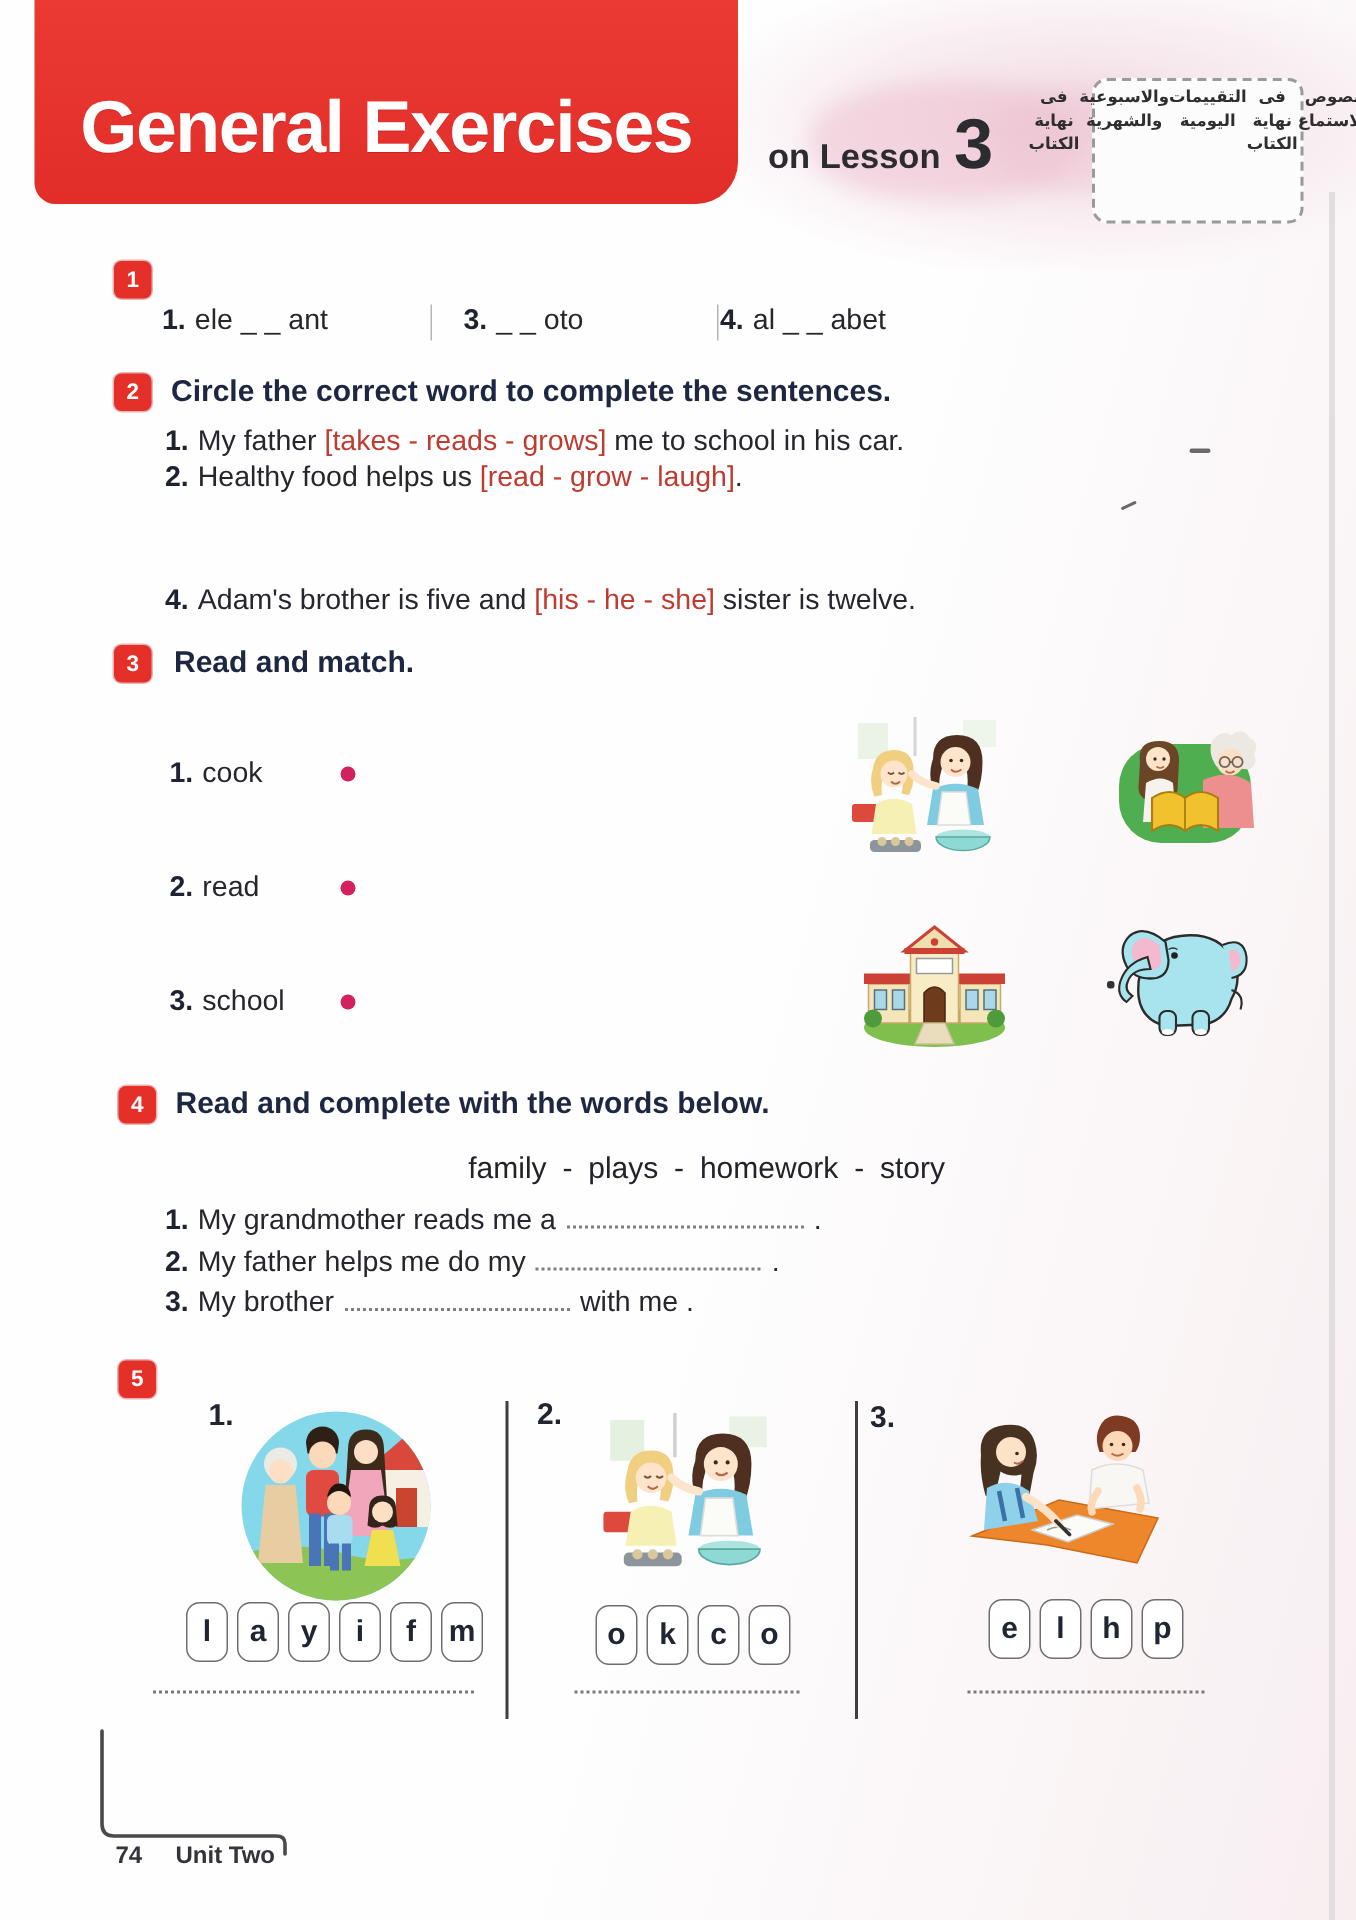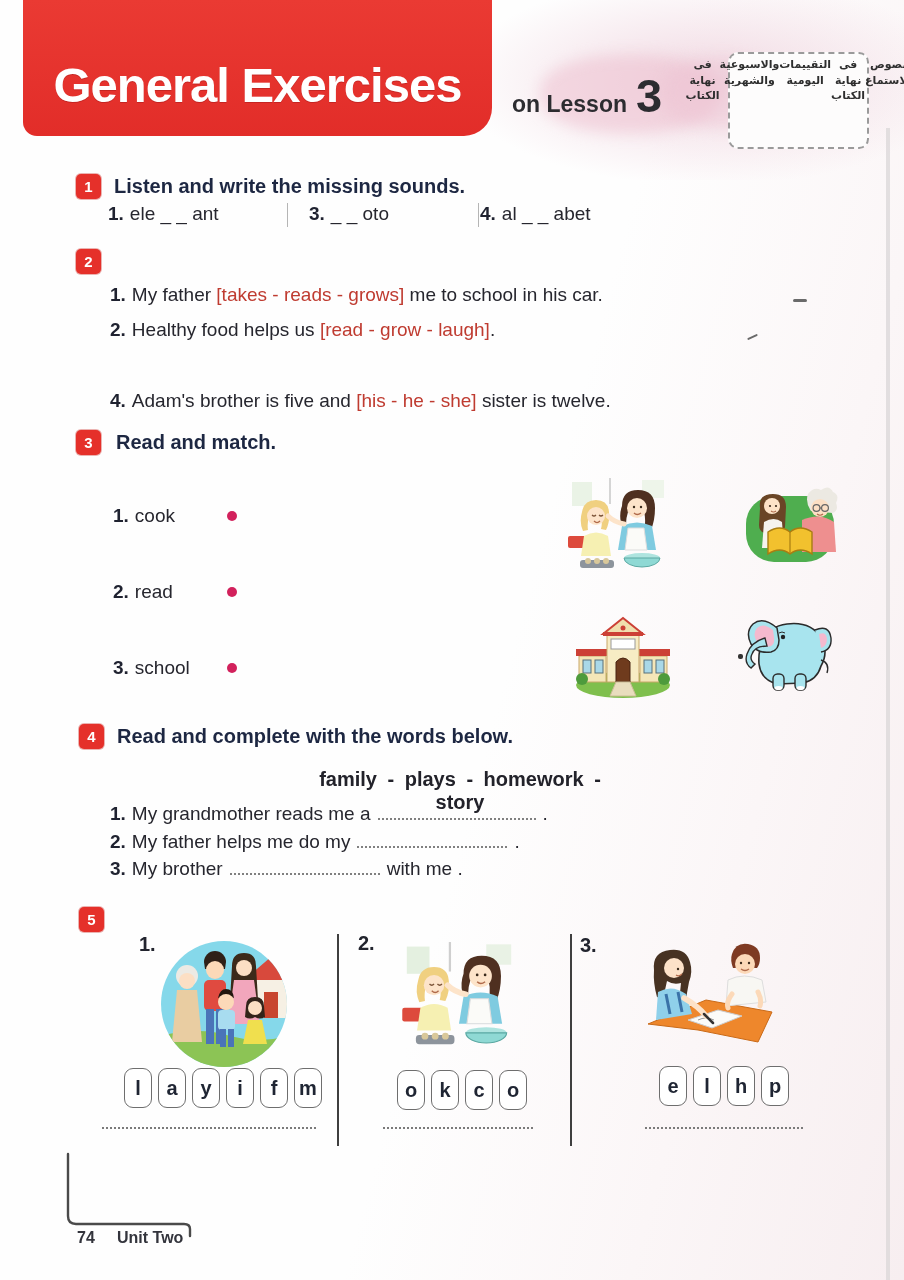--- a/index.html
+++ b/index.html
@@ -48,22 +48,22 @@
 
   
   .sentence{position:absolute;left:110px;white-space:nowrap;font-size:19px;}
 
   
   .match-word{position:absolute;left:113px;font-size:19px;white-space:nowrap;}
   .match-dot{position:absolute;width:10px;height:10px;border-radius:50%;background:#d2215c;}
   .scene{position:absolute;}
 
   
-  .word-bank{position:absolute;left:290px;top:768px;width:340px;text-align:center;
-    font-size:20px;font-weight:bold;color:#22222a;word-spacing:5px;}
+  .word-bank{position:absolute;left:290px;top:768px;width:340px;text-align:right;
+    font-size:20px;font-weight:normal;color:#22222a;word-spacing:5px;}
   .blank{display:inline-block;border-bottom:2.5px dotted #808080;height:14px;margin:0 7px;}
 
   
   .col-divider{position:absolute;width:2px;background:#3f3f3f;top:934px;height:212px;}
   .ex5-num{position:absolute;font-size:20px;font-weight:bold;color:#22242e;}
   .tiles{position:absolute;display:flex;gap:6px;}
   .tile{width:26px;height:38px;border:1.7px solid #6e6e6e;border-radius:9px;background:#fff;
     display:flex;align-items:center;justify-content:center;font-size:20px;font-weight:600;color:#1f2533;}
   .dotline{position:absolute;border-top:2.5px dotted #7a7a7a;height:0;}
 
@@ -95,41 +95,41 @@
     <div>فى نهاية الكتاب</div>
     <hr class="note-divider">
     <div>التقييمات اليومية</div>
     <div>والاسبوعية والشهرية</div>
     <div>فى نهاية الكتاب</div>
   </div>
 
   <div class="badge" style="left:76px;top:174px;">
     <span>1</span>
   </div>
-  <div class="ex-title" style="left:114px;top:175px;">Listen and write the missing sounds.</div>
   <div class="ex1-row">
     <div class="ex1-item" style="width:179px;">
       <span class="num">1.</span><span class="body-text">ele _ _ ant</span>
     </div>
     <div class="ex1-item ex1-sep" style="width:169px;padding-left:21px;">
       <span class="num">3.</span><span class="body-text">_ _ oto</span>
     </div>
     <div class="ex1-item ex1-sep" style="padding-left:1px;">
       <span class="num">4.</span><span class="body-text">al _ _ abet</span>
     </div>
   </div>
 
   <div class="badge" style="left:76px;top:249px;">
     <span>2</span>
   </div>
+  <div class="ex-title" style="left:114px;top:250px;">Circle the correct word to complete the sentences.</div>
 
   <div class="sentence" style="top:284px;">
     <span class="num">1.</span><span>My father </span><span class="red-opt">[takes - reads - grows]</span><span> me to school in his car.</span>
   </div>
-  <div class="sentence" style="top:319px;">
+  <div class="sentence" style="top:308px;">
     <span class="num">2.</span><span>Healthy food helps us </span><span class="red-opt">[read - grow - laugh]</span><span>.</span>
   </div>
   <div class="sentence" style="top:390px;">
     <span class="num">4.</span><span>Adam's brother is five and </span><span class="red-opt">[his - he - she]</span><span> sister is twelve.</span>
   </div>
 
   <div class="badge" style="left:76px;top:430px;">
     <span>3</span>
   </div>
   <div class="ex-title" style="left:116px;top:431px;">Read and match.</div>

